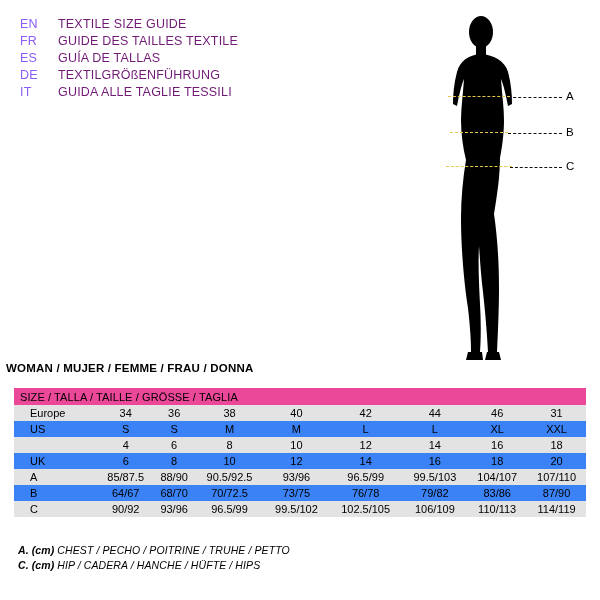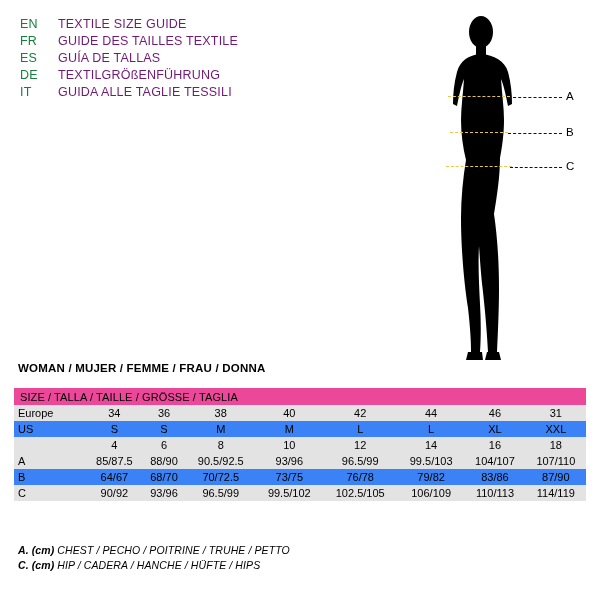--- a/index.html
+++ b/index.html
@@ -30,21 +30,21 @@
   .lang-row {
     display: flex;
     align-items: baseline;
     height: 17px;
     line-height: 17px;
   }
   .lang-code {
     width: 38px;
     font-size: 12.5px;
     letter-spacing: 0.2px;
-    color: #15803d;
+    color: #8b5cf6;
   }
   .lang-title {
     font-size: 12.5px;
     letter-spacing: 0.2px;
     color: #701a75;
   }
 
   
   .figure-area {
     position: absolute;
@@ -70,21 +70,21 @@
   }
   .measure-dash-yellow {
     position: absolute;
     border-top: 1.5px dashed #e8c84a;
     height: 0;
   }
 
   
   .woman-label {
     position: absolute;
-    left: 18px;
+    left: 6px;
     top: 362px;
     font-size: 11.5px;
     font-weight: bold;
     letter-spacing: 0.2px;
   }
 
   
   .size-table {
     position: absolute;
     left: 14px;
@@ -110,21 +110,21 @@
     height: 17px;
   }
   .size-table tr.band td {
     background: #e3e3e3;
   }
   .size-table tr.plain td {
     background: #3b82f6;
   }
   .size-table td.rowlabel {
     text-align: left;
-    padding-left: 4px;
+    padding-left: 16px;
     width: 68px;
   }
 
   
   .footnotes {
     position: absolute;
     left: 18px;
     top: 543px;
     font-size: 10.5px;
     letter-spacing: 0.1px;
@@ -255,20 +255,31 @@
         <td>4</td>
         <td>6</td>
         <td>8</td>
         <td>10</td>
         <td>12</td>
         <td>14</td>
         <td>16</td>
         <td>18</td>
       </tr>
 
+      <tr class="plain">
+        <td class="rowlabel">UK</td>
+        <td>6</td>
+        <td>8</td>
+        <td>10</td>
+        <td>12</td>
+        <td>14</td>
+        <td>16</td>
+        <td>18</td>
+        <td>20</td>
+      </tr>
 
       <tr class="band">
         <td class="rowlabel">A</td>
         <td>85/87.5</td>
         <td>88/90</td>
         <td>90.5/92.5</td>
         <td>93/96</td>
         <td>96.5/99</td>
         <td>99.5/103</td>
         <td>104/107</td>

